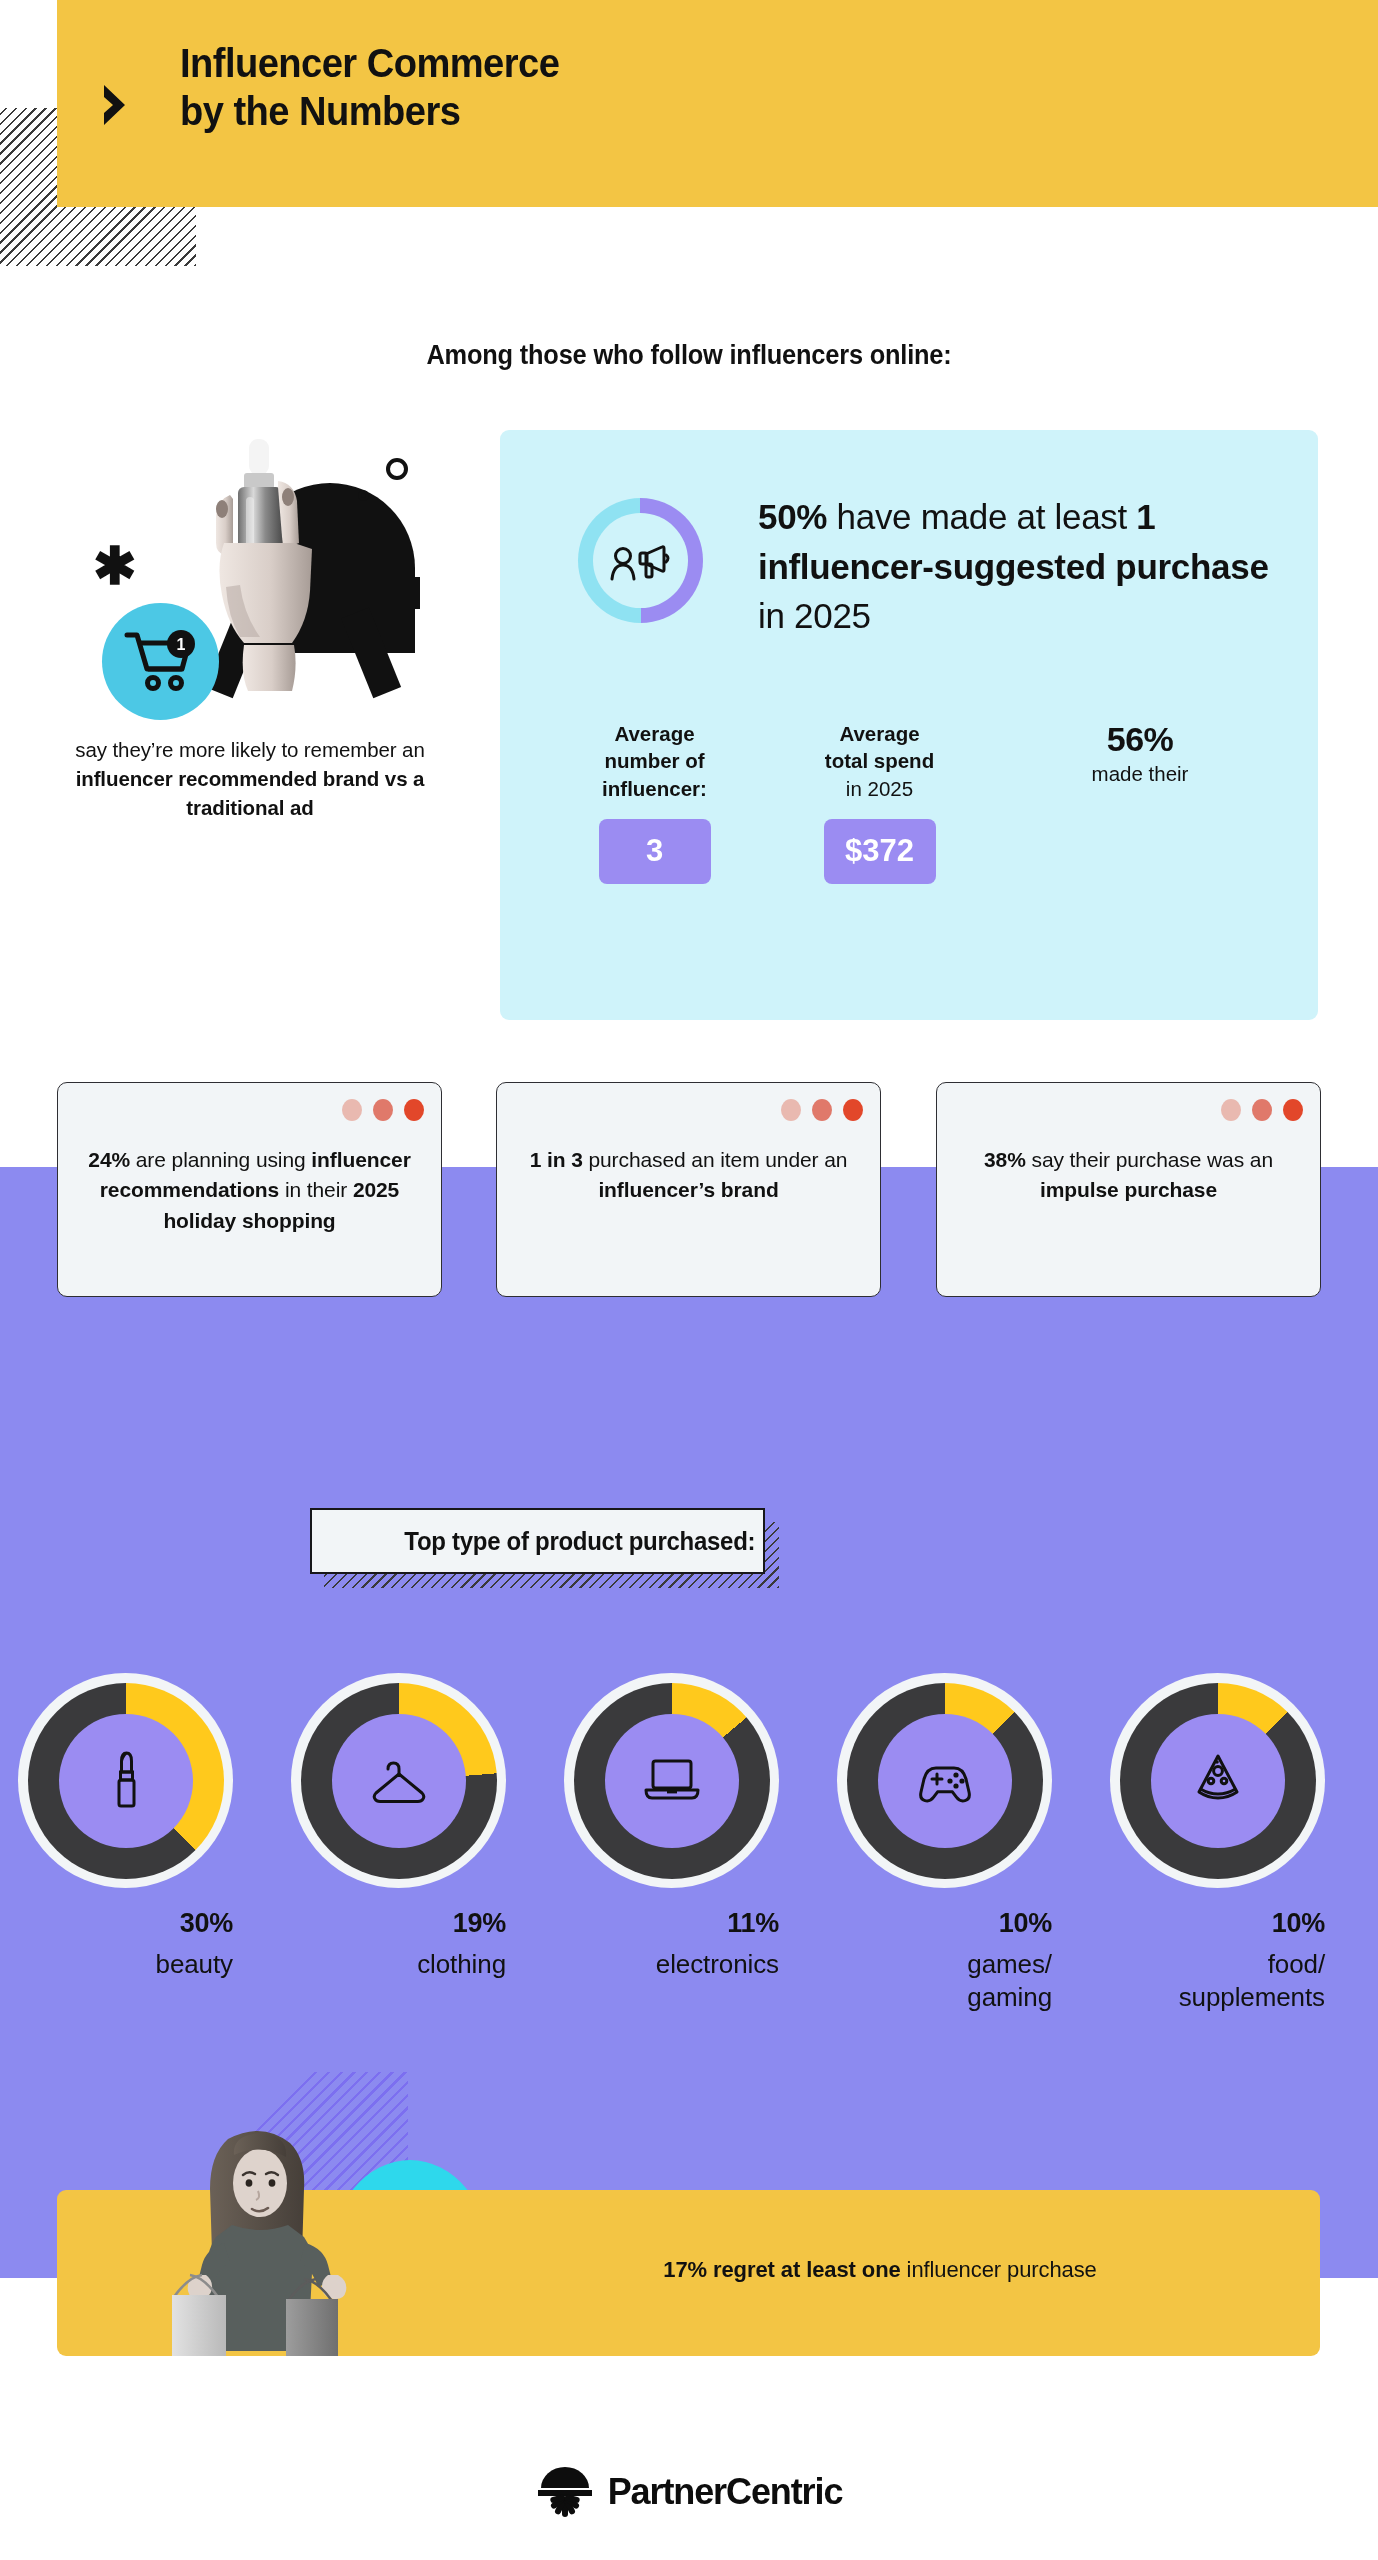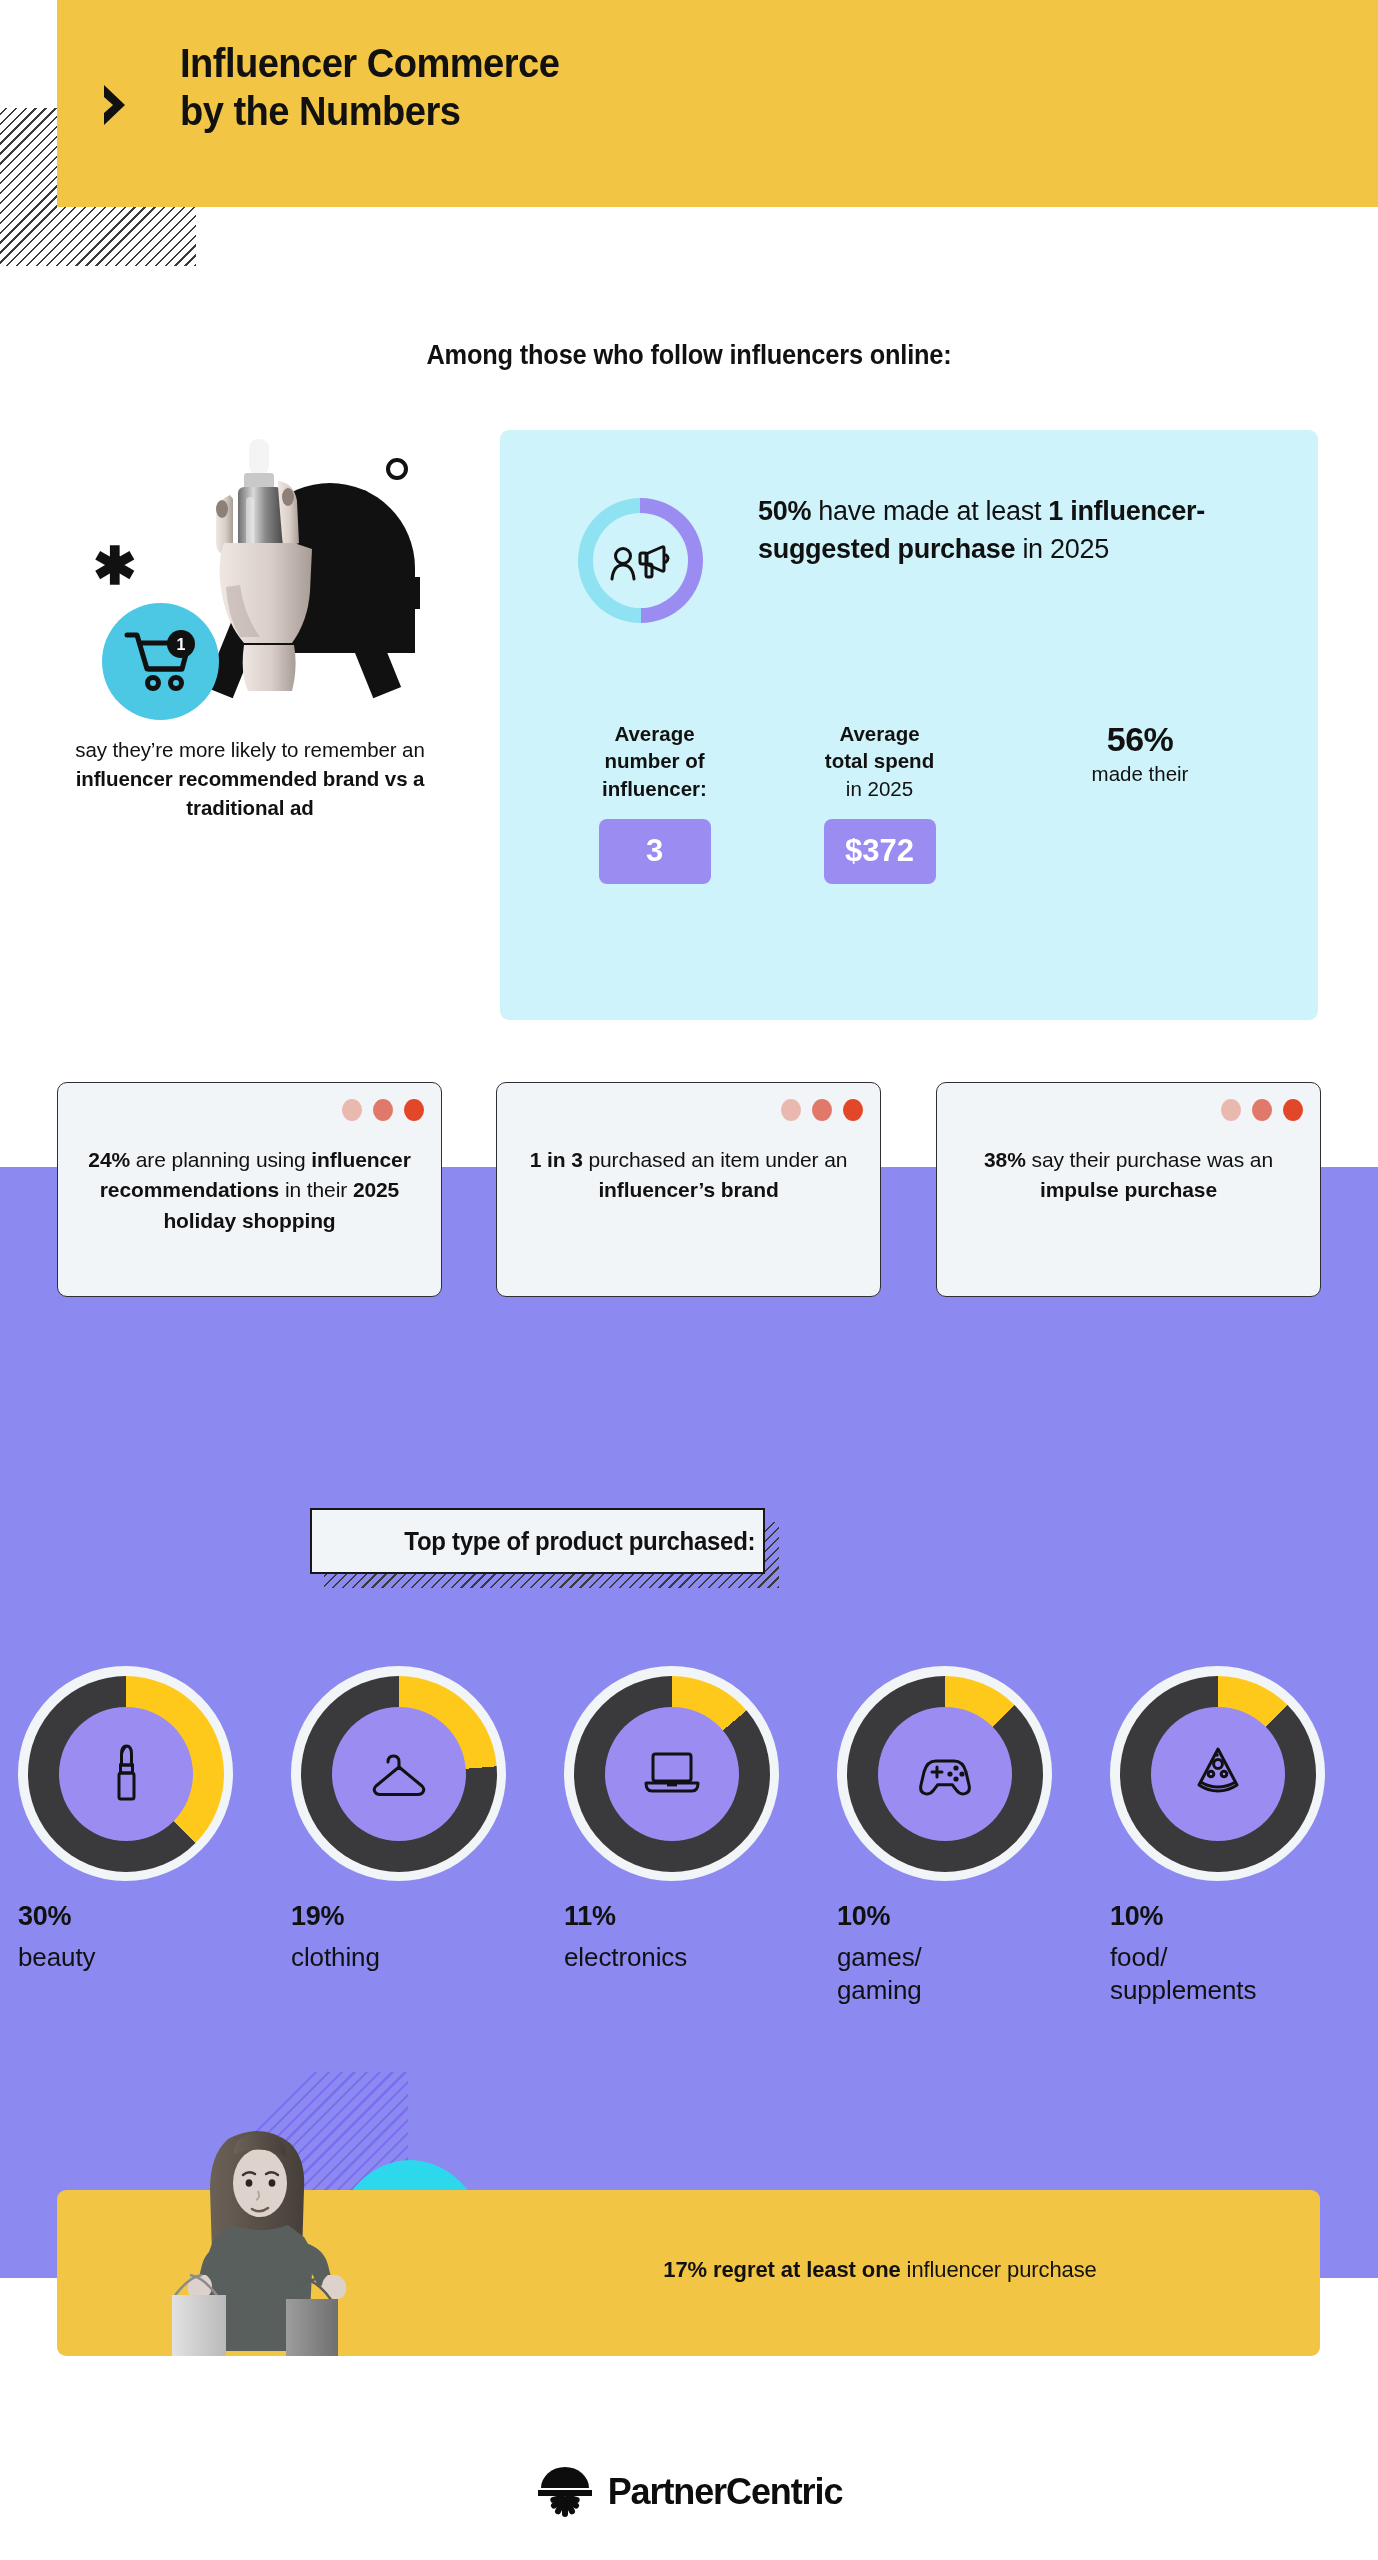--- a/index.html
+++ b/index.html
@@ -92,21 +92,21 @@
     background: conic-gradient(#9B8CF2 0deg 180deg, #8FE2F2 180deg 360deg);
     display: flex; align-items: center; justify-content: center;
   }
   #blue-donut-hole {
     width: 95px; height: 95px; border-radius: 50%; background: #CFF3FA;
     display: flex; align-items: center; justify-content: center;
   }
   #megaphone-icon { width: 62px; height: 42px; }
   #blue-headline {
     position: absolute; left: 258px; top: 62px; width: 520px;
-    font-size: 27px; line-height: 1.42; letter-spacing: -0.3px;
+    font-size: 35px; line-height: 1.42; letter-spacing: -0.3px;
   }
   #blue-headline b { font-weight: 700; }
 
   .mini-col { position: absolute; text-align: center; }
   #mini-1 { left: 42px; top: 290px; width: 225px; }
   #mini-2 { left: 267px; top: 290px; width: 225px; }
   #mini-3 { left: 495px; top: 290px; width: 290px; }
   .mini-label { font-size: 20.5px; font-weight: 700; line-height: 1.33; }
   .mini-label .reg { font-weight: 400; }
   .value-box {
@@ -155,21 +155,21 @@
     background: #F2F5F7; border: 2.4px solid #17171a;
     display: flex; align-items: center; justify-content: flex-end;
   }
   #banner-text {
     font-size: 25px; font-weight: 700; letter-spacing: -0.3px;
     transform: scaleX(0.96);
   }
 
   
   #rings { position: absolute; left: 0; top: 1658px; width: 1378px; height: 290px; }
-  .ring-item { position: absolute; top: 8px; width: 215px; text-align: left; }
+  .ring-item { position: absolute; top: 15px; width: 215px; text-align: right; }
   .ring-outer {
     position: relative; width: 215px; height: 215px; border-radius: 50%;
     background: #F2F5F7; display: flex; align-items: center; justify-content: center;
   }
   .ring-donut {
     width: 196px; height: 196px; border-radius: 50%;
     display: flex; align-items: center; justify-content: center;
   }
   .ring-hole {
     width: 134px; height: 134px; border-radius: 50%; background: #9B8CF2;

